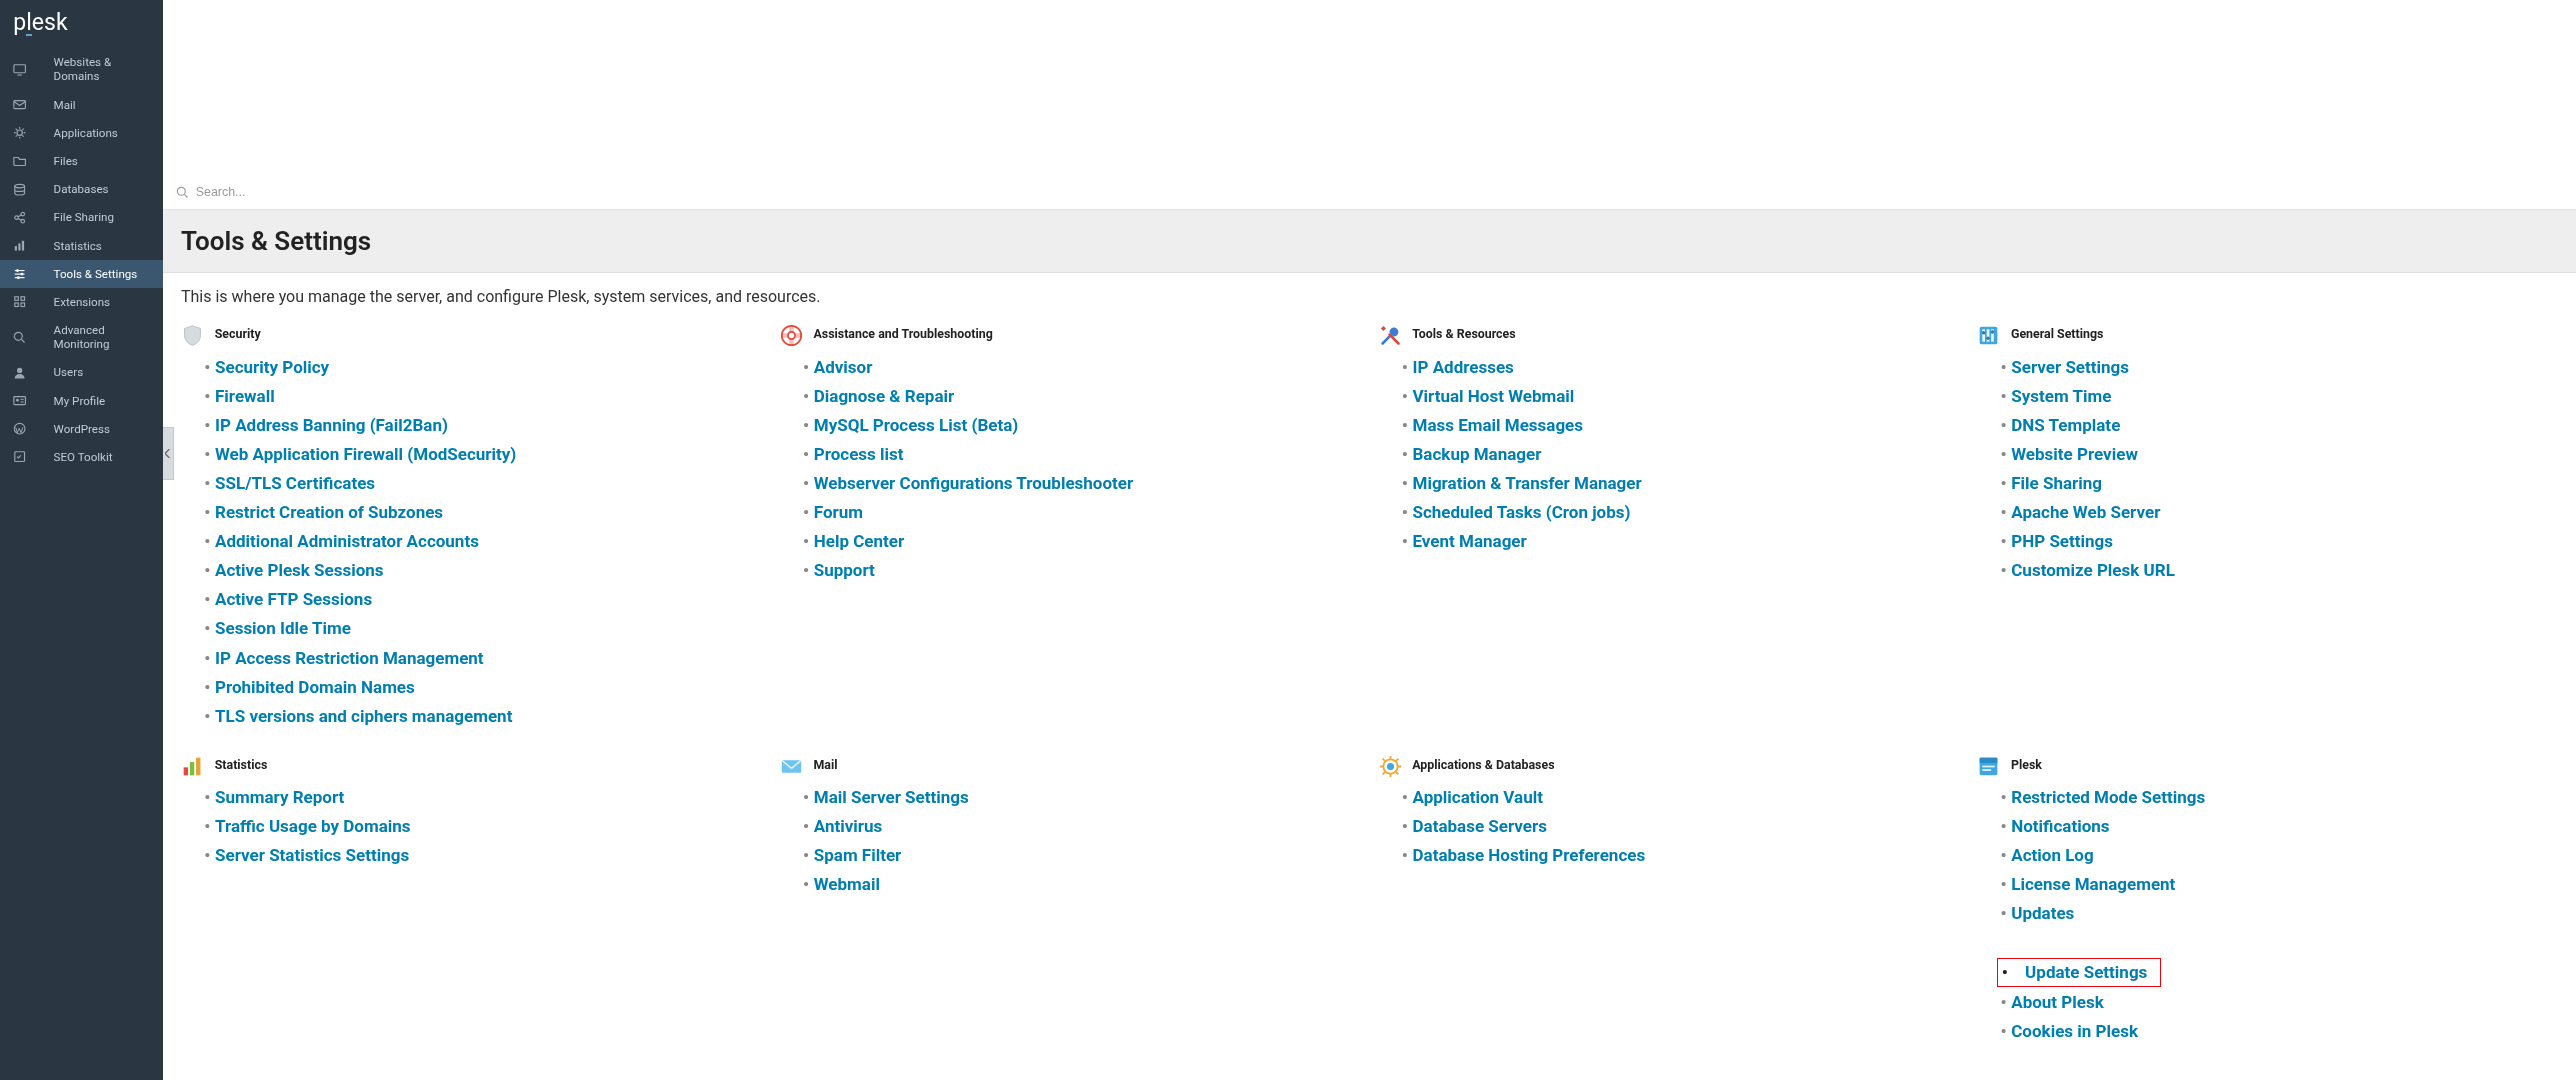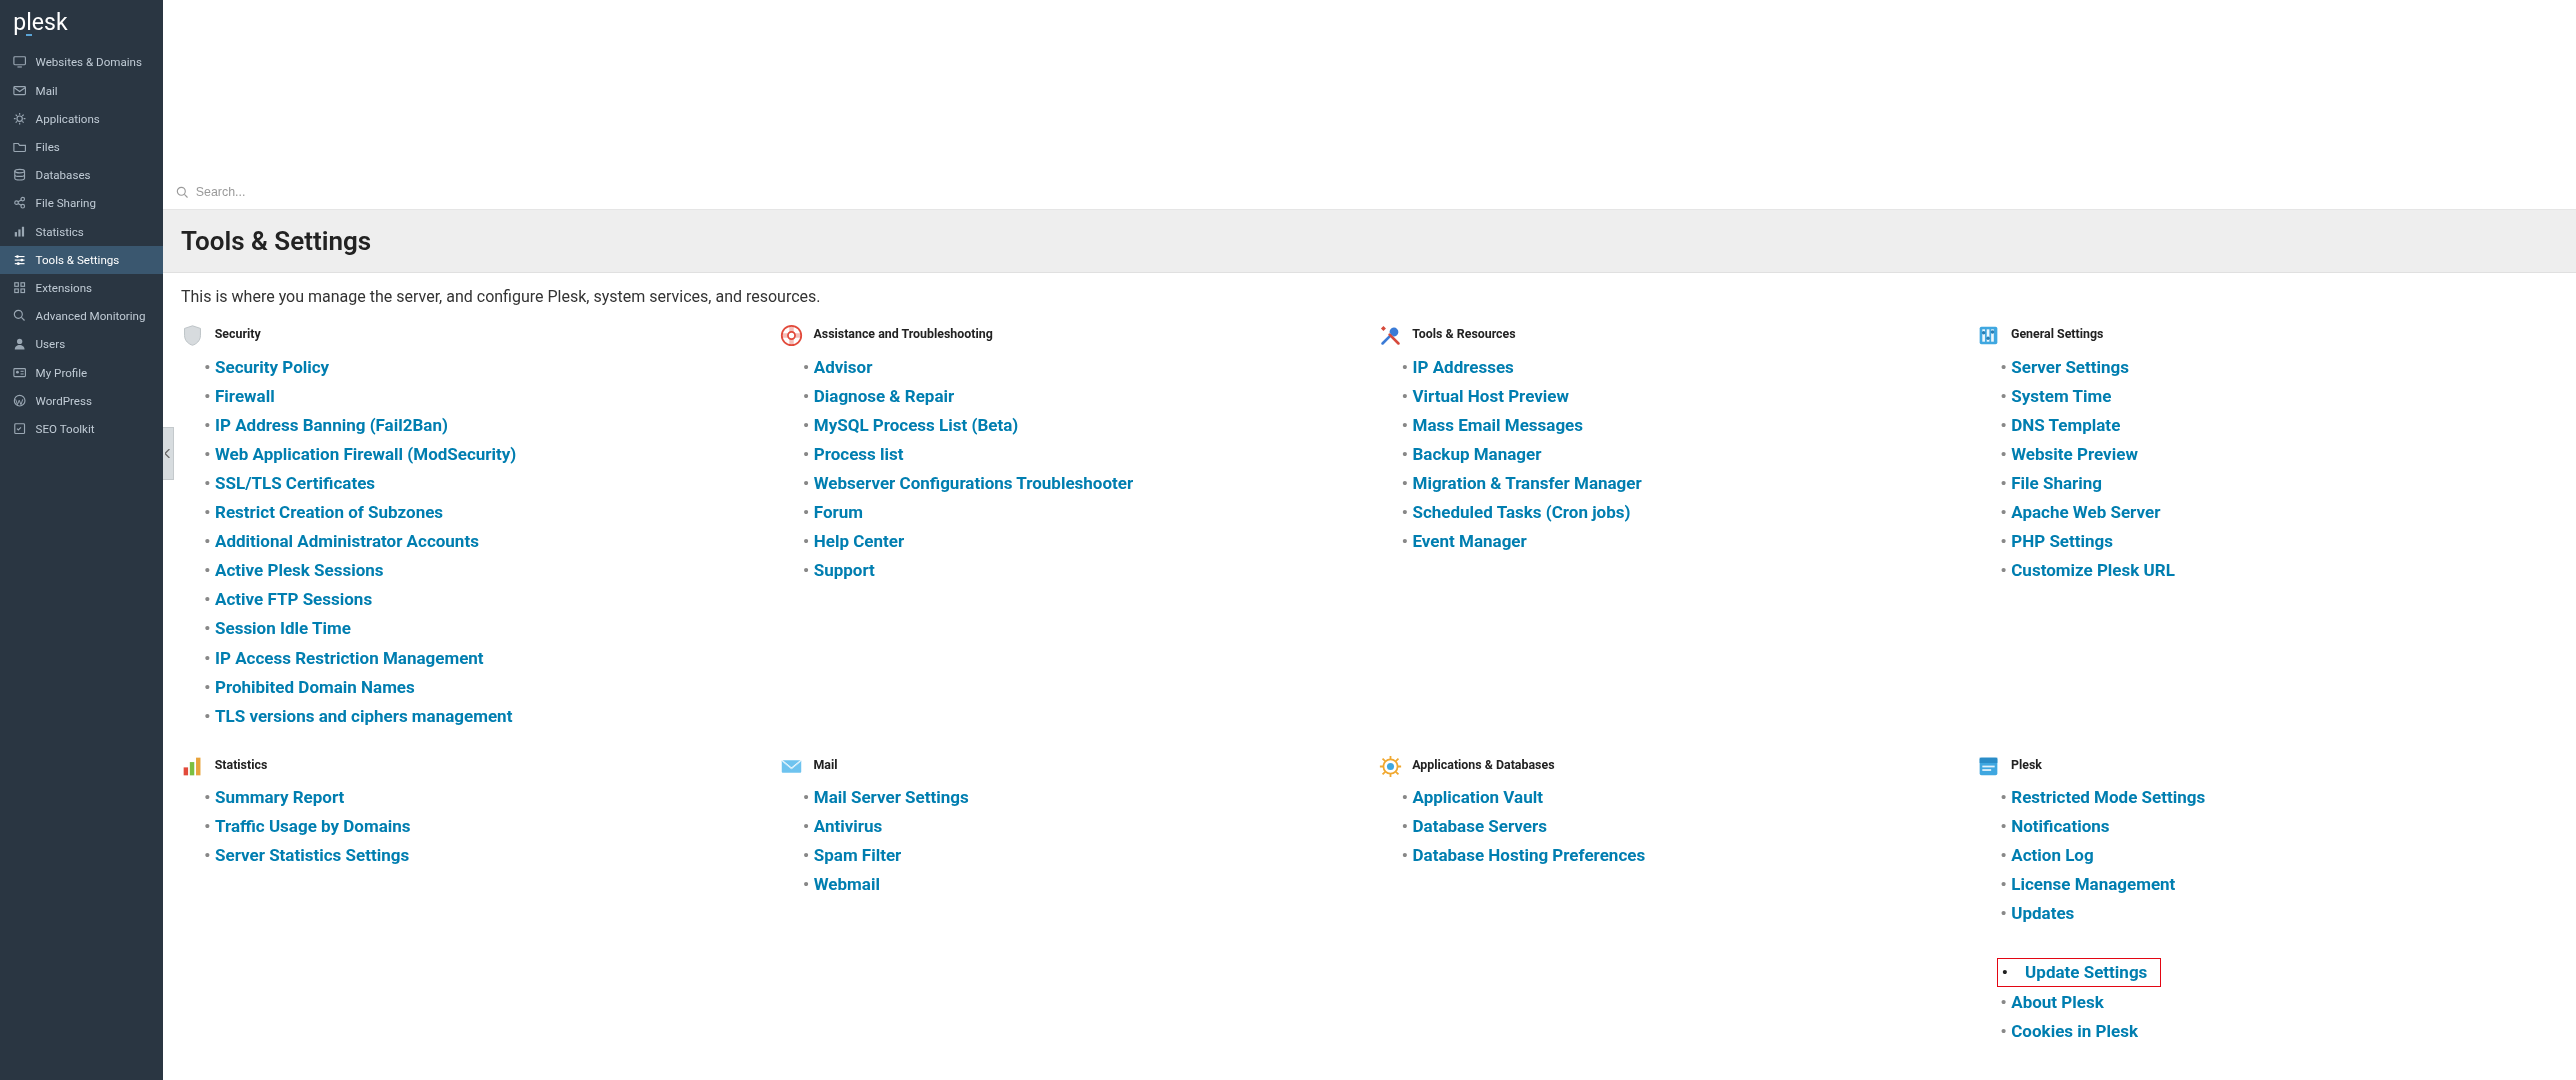--- a/index.html
+++ b/index.html
@@ -22,25 +22,25 @@
   }
   .logo {
     padding: 9px 13.3px 12.4px;
     font-size: 23px;
     color: #fff;
     font-weight: 400;
   }
   .logo .under { display:inline-block; border-bottom: 2.7px solid #5aa4d6; line-height: 0.9; }
   .nav-item {
     display: flex;
-    align-items: flex-start;
+    align-items: center;
     padding: 7.1px 13.3px;
     cursor: pointer;
     color: #c0cbd5;
-    gap: 9px;
+    gap: 27px;
     font-size: 11.6px;
   }
   .nav-item.active { background: #3a576f; color: #fff; }
   .nav-icon { width:13.3px; height:13.3px; flex-shrink:0; display:flex; align-items:center; justify-content:center; fill:#9aa7b3; }
   .nav-item.active .nav-icon { fill:#fff; }
   
   .collapse-tab {
     position: absolute;
     left: 163px;
     top: 427px;
@@ -323,21 +323,21 @@
               <path d="M4 22 L14 12" stroke="#3b7bd6" stroke-width="3" stroke-linecap="round"></path>
               <path d="M12 10 a5 5 0 1 1 4 4 l-2-2 z" fill="#3b7bd6"></path>
               <path d="M22 22 L12 12" stroke="#d64a3b" stroke-width="3" stroke-linecap="round"></path>
               <rect x="3" y="3" width="4" height="4" transform="rotate(45 5 5)" fill="#d64a3b"></rect>
             </svg>
           </span>
           <span class="group-title">Tools &amp; Resources</span>
         </div>
         <ul>
           <li><a>IP Addresses</a></li>
-          <li><a>Virtual Host Preview</a></li>
+          <li><a>Virtual Host Webmail</a></li>
           <li><a>Mass Email Messages</a></li>
           <li><a>Backup Manager</a></li>
           <li><a>Migration &amp; Transfer Manager</a></li>
           <li><a>Scheduled Tasks (Cron jobs)</a></li>
           <li><a>Event Manager</a></li>
         </ul>
       </div>
       <div class="group">
         <div class="group-head">
           <span class="group-icon">

